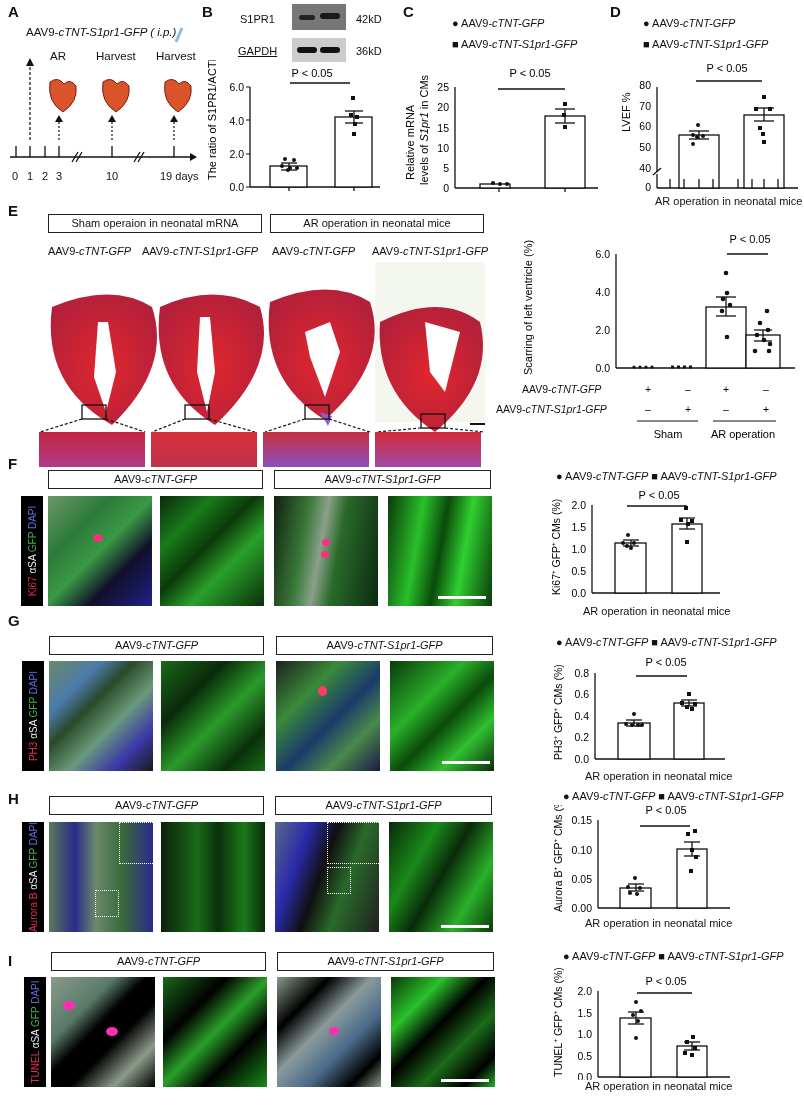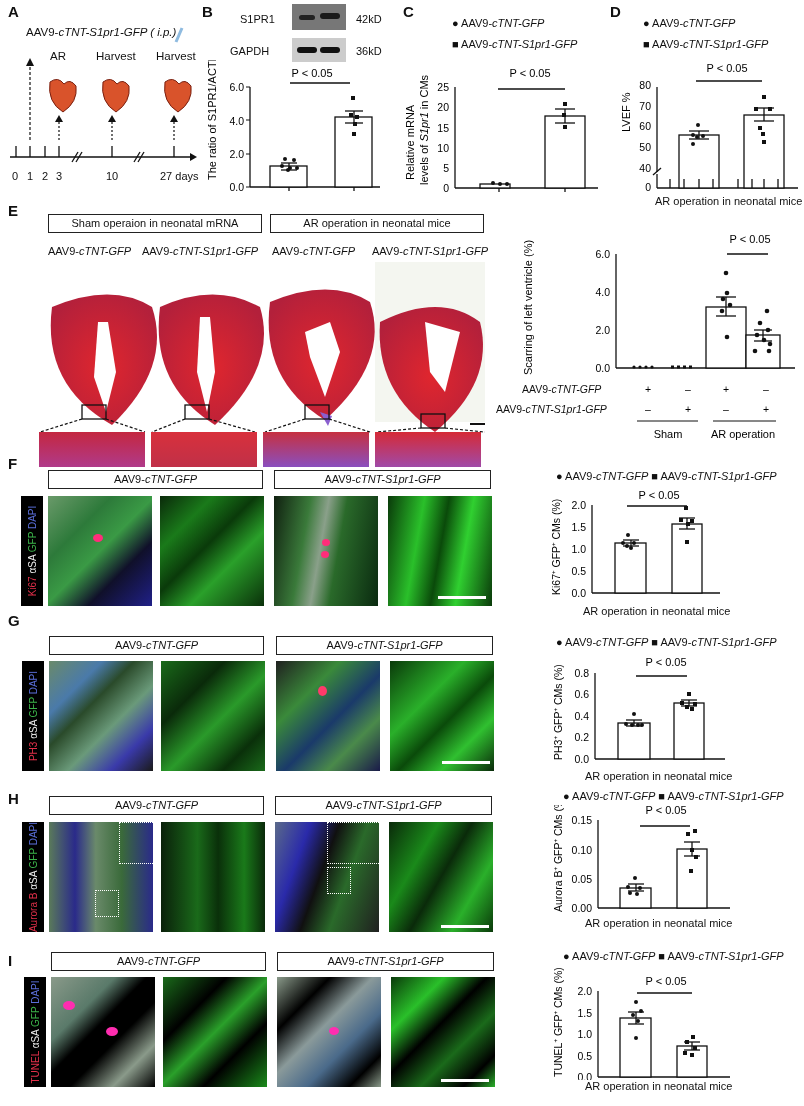--- a/index.html
+++ b/index.html
@@ -59,30 +59,30 @@
   </g>
 </svg>
 <div class="txt" style="left:50px;top:50px;font-size:11.5px;">AR</div>
 <div class="txt" style="left:96px;top:50px;font-size:11.5px;">Harvest</div>
 <div class="txt" style="left:156px;top:50px;font-size:11.5px;">Harvest</div>
 <div class="txt" style="left:12px;top:170px;">0</div>
 <div class="txt" style="left:27px;top:170px;">1</div>
 <div class="txt" style="left:42px;top:170px;">2</div>
 <div class="txt" style="left:56px;top:170px;">3</div>
 <div class="txt" style="left:106px;top:170px;">10</div>
-<div class="txt" style="left:160px;top:170px;">27 days</div>
+<div class="txt" style="left:160px;top:170px;">19 days</div>
 
 <div class="panel-letter" style="left:202px;top:3px;">B</div>
 <div class="txt" style="left:240px;top:13px;">S1PR1</div>
 <div class="abs" style="left:292px;top:4px;width:54px;height:26px;background:#777;">
   <div class="abs" style="left:7px;top:11px;width:16px;height:5px;background:#222;border-radius:3px;"></div>
   <div class="abs" style="left:28px;top:9px;width:20px;height:6px;background:#1a1a1a;border-radius:3px;"></div>
 </div>
 <div class="txt" style="left:356px;top:13px;">42kD</div>
-<div class="txt" style="left:230px;top:45px;">GAPDH</div>
+<div class="txt" style="left:238px;top:45px;text-decoration:underline;">GAPDH</div>
 <div class="abs" style="left:292px;top:38px;width:54px;height:24px;background:#ccc;">
   <div class="abs" style="left:5px;top:9px;width:20px;height:6px;background:#111;border-radius:3px;"></div>
   <div class="abs" style="left:28px;top:9px;width:20px;height:6px;background:#111;border-radius:3px;"></div>
 </div>
 <div class="txt" style="left:356px;top:45px;">36kD</div>
 
 <svg class="abs" style="left:200px;top:60px" width="200" height="135">
   <text x="-120" y="16" transform="rotate(-90)" font-size="11">The ratio of S1PR1/ACTB</text>
   <line x1="50" y1="27" x2="50" y2="127" stroke="#111" stroke-width="1.3"></line>
   <line x1="50" y1="127" x2="180" y2="127" stroke="#111" stroke-width="1.3"></line>

